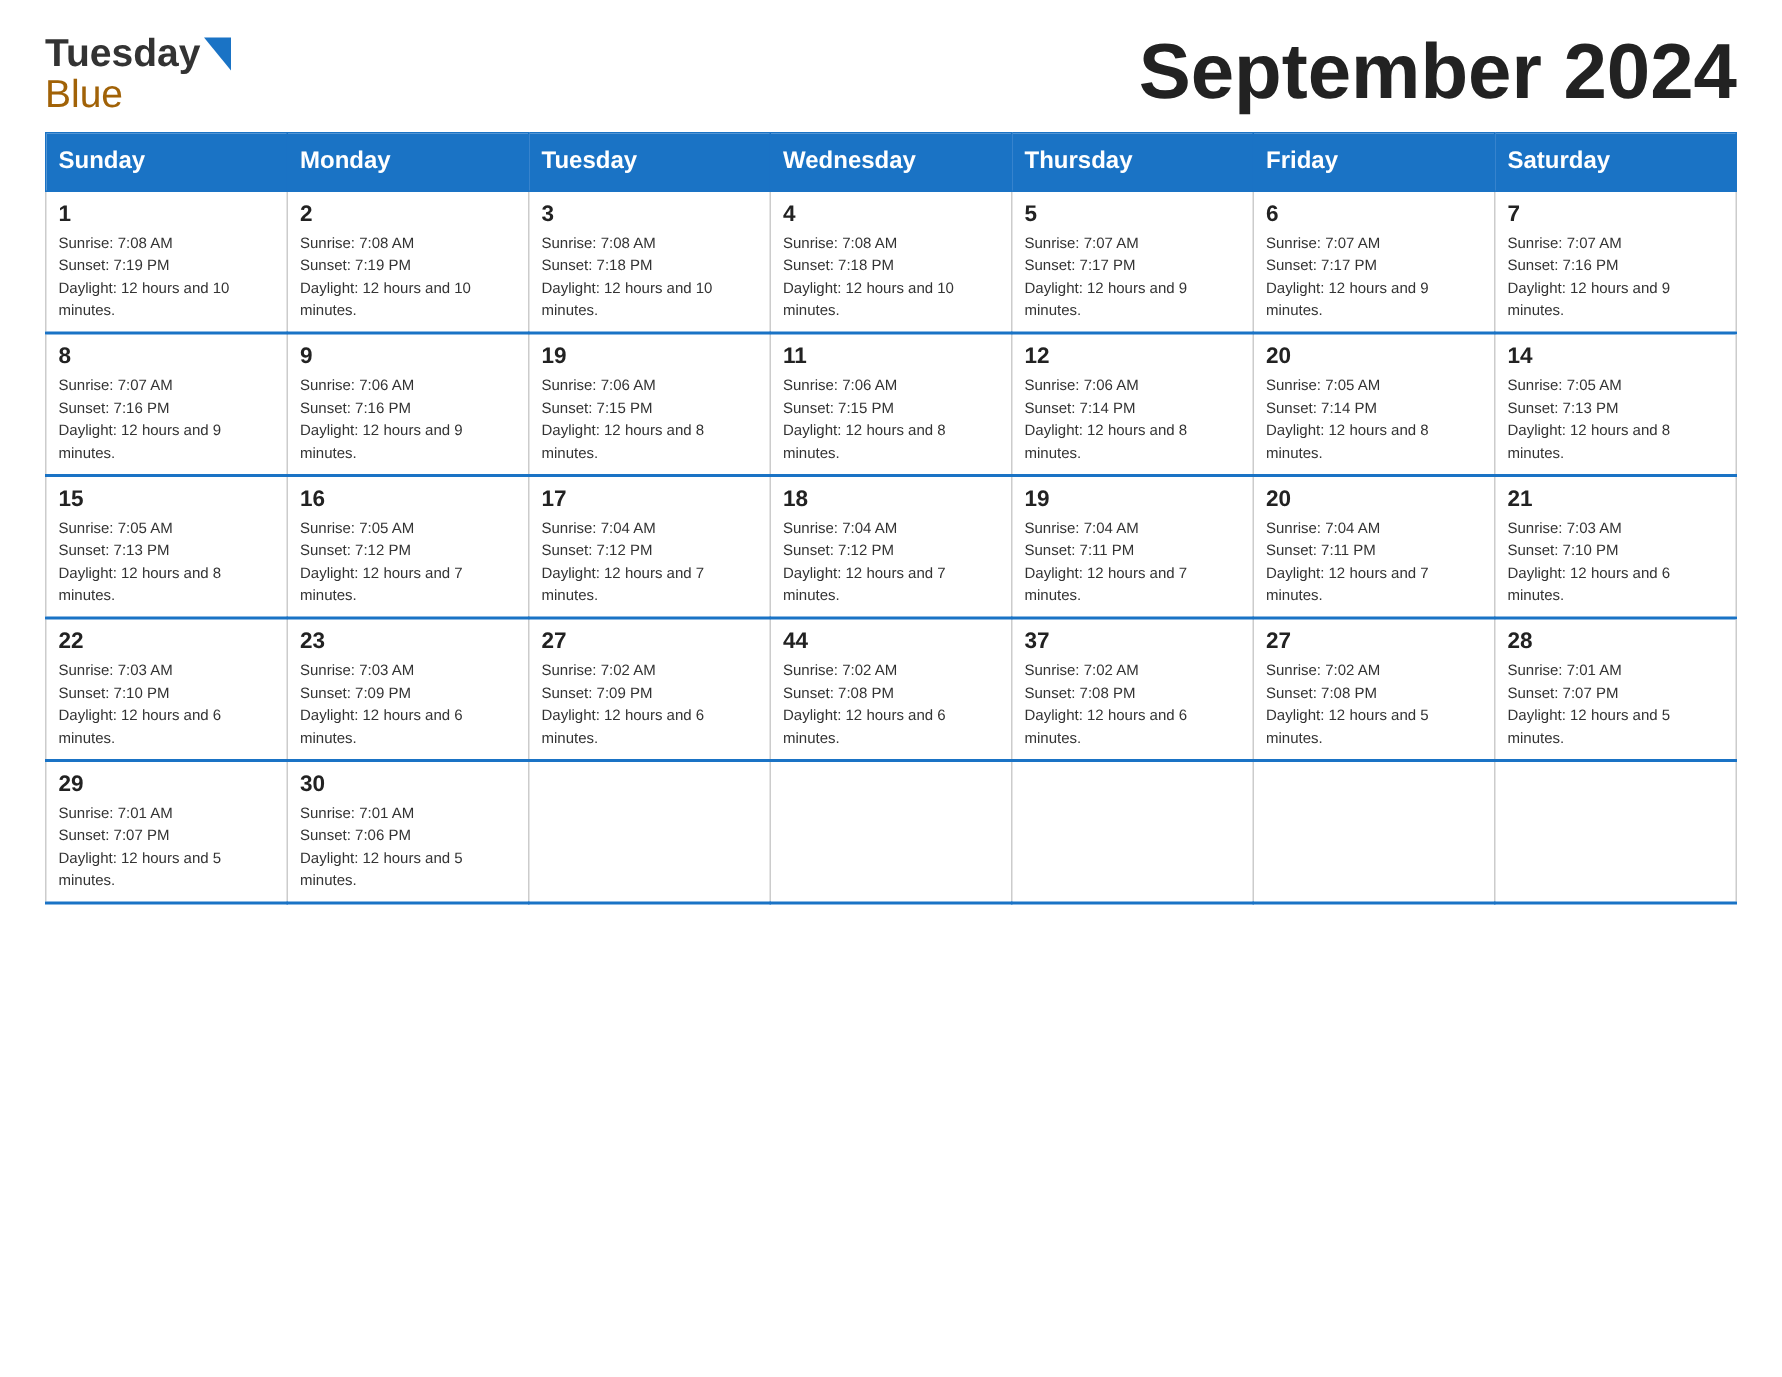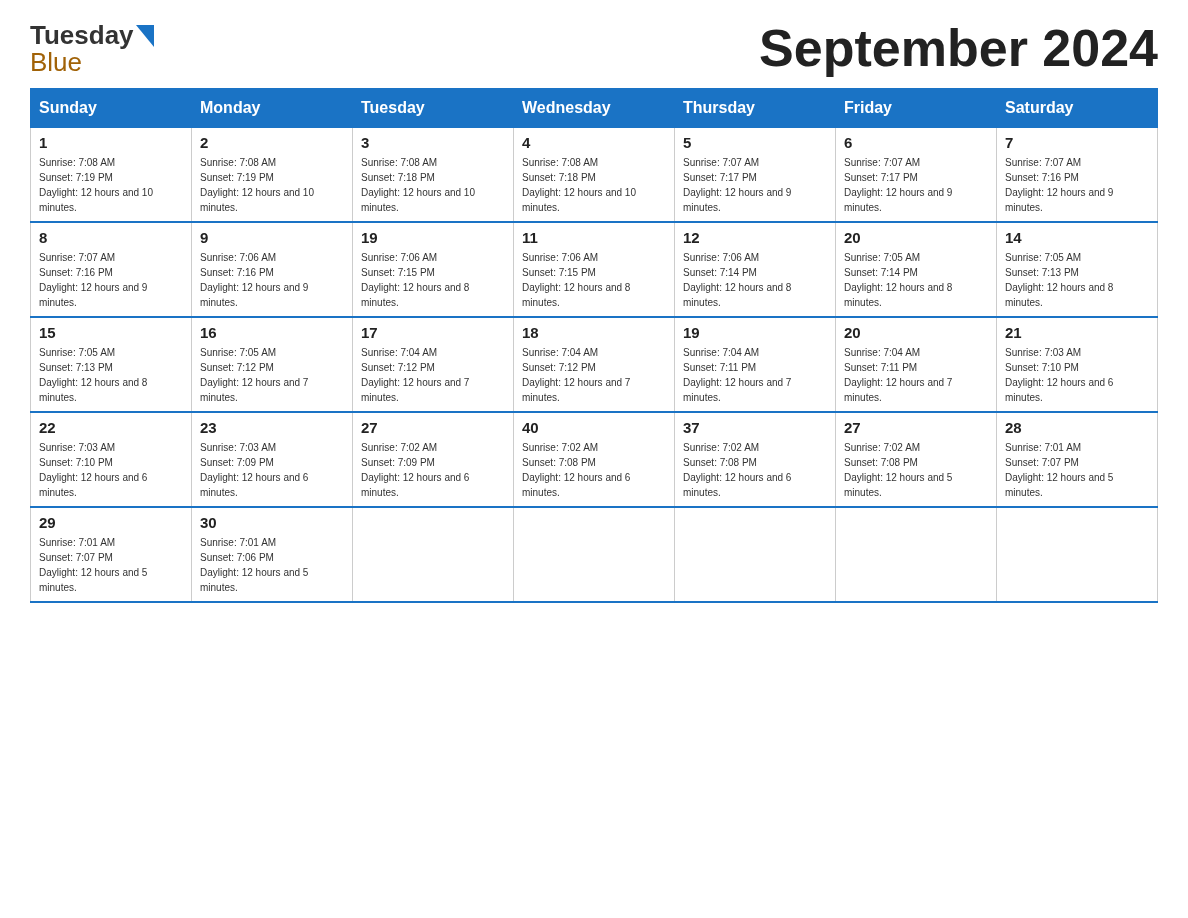--- a/index.html
+++ b/index.html
@@ -324,21 +324,21 @@
         </td>
         <td>
           <span class="day-num">27</span>
         <div class="day-info">
           Sunrise: 7:02 AM<br>
           Sunset: 7:09 PM<br>
           Daylight: 12 hours and 6 minutes.
         </div>
         </td>
         <td>
-          <span class="day-num">40</span>
+          <span class="day-num">44</span>
         <div class="day-info">
           Sunrise: 7:02 AM<br>
           Sunset: 7:08 PM<br>
           Daylight: 12 hours and 6 minutes.
         </div>
         </td>
         <td>
           <span class="day-num">37</span>
         <div class="day-info">
           Sunrise: 7:02 AM<br>

